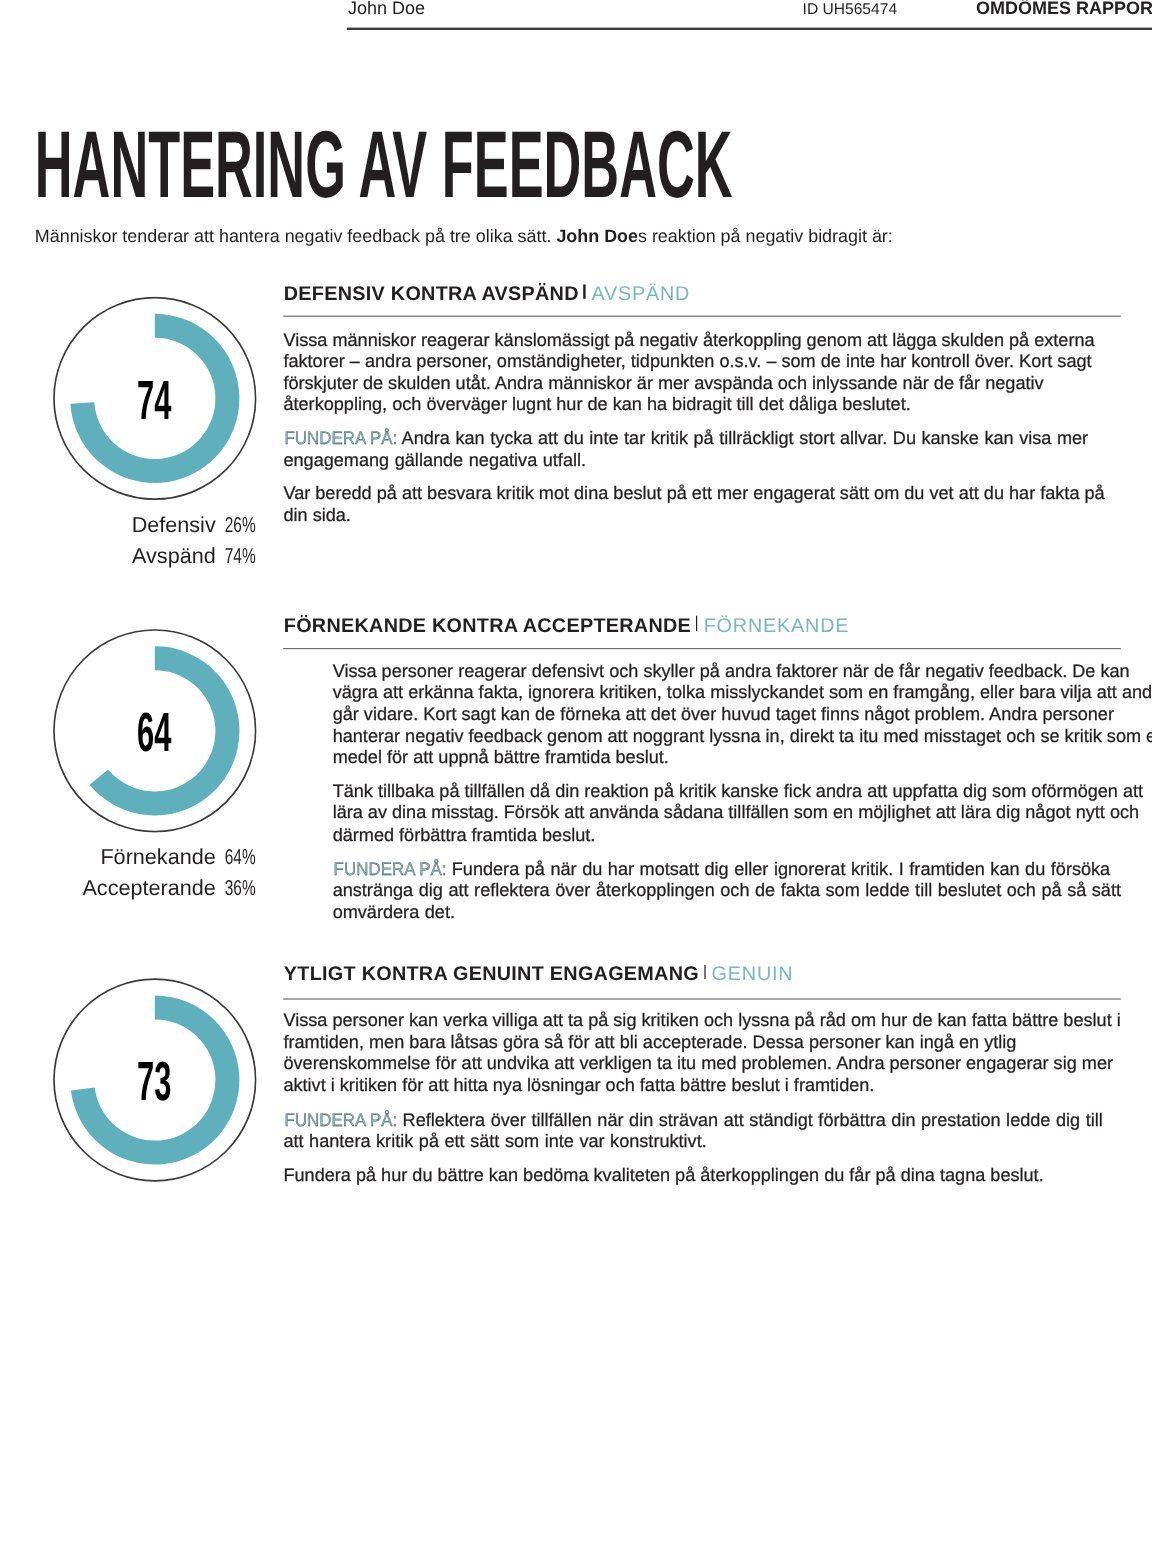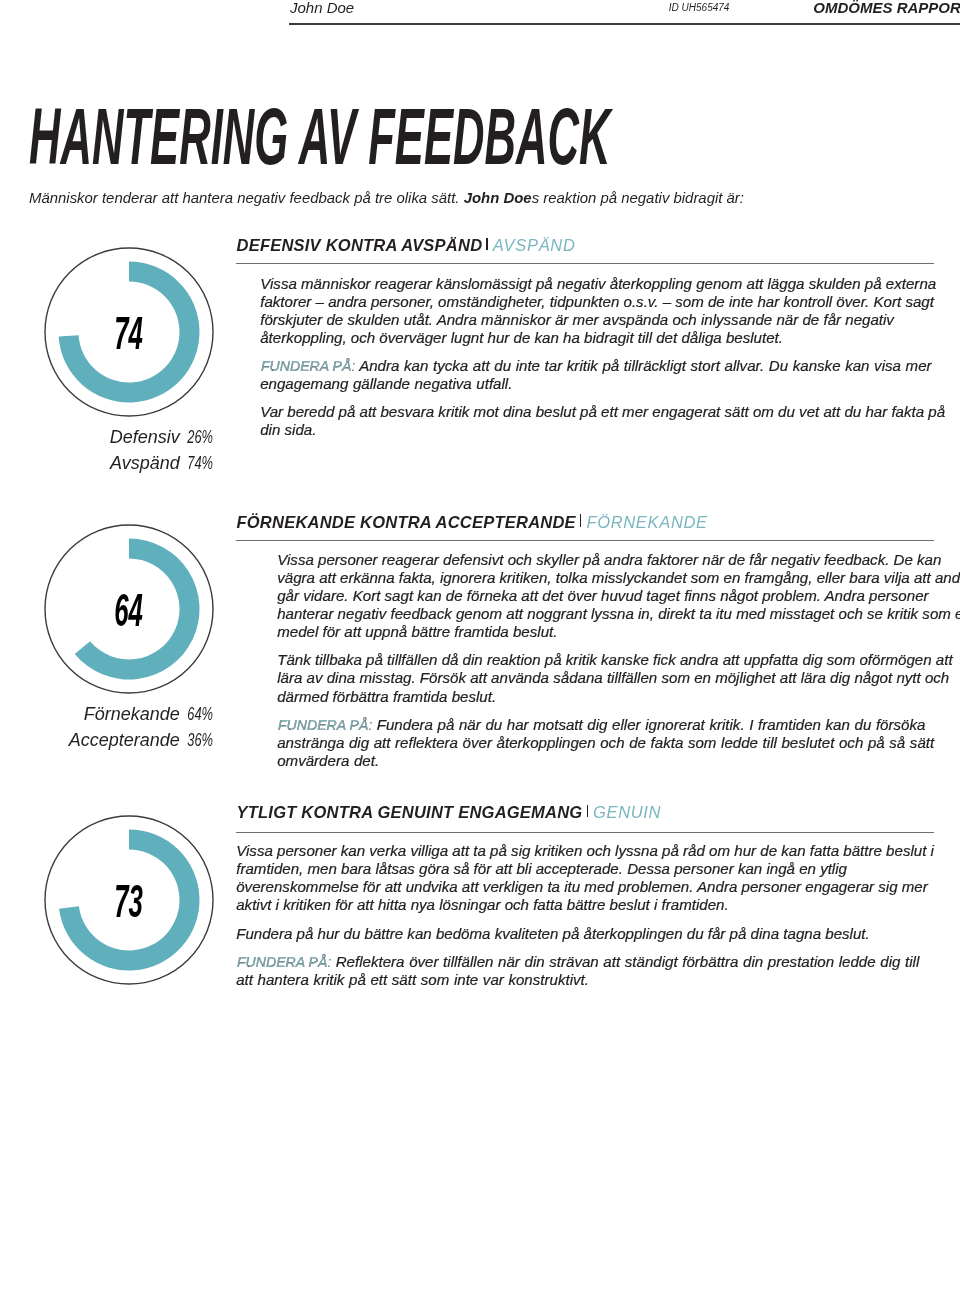--- a/index.html
+++ b/index.html
@@ -4,30 +4,30 @@
 <style>
   * { box-sizing: border-box; margin: 0; padding: 0; }
   html, body { width: 960px; height: 1307px; }
   body {
     background: #ffffff;
     font-family: "Liberation Sans", sans-serif;
     color: #231f20;
     -webkit-font-smoothing: antialiased;
   }
   .page { position: relative; width: 960px; height: 1193px; overflow: hidden;
-    transform: translateZ(0); font-style: italic; }
+    transform: translateZ(0); }
 
   
   .hdr-name {
     position: absolute; left: 290px; top: -0.6px;
     font-size: 15px; line-height: 17px; color: #231f20; white-space: nowrap;
   }
   .hdr-id {
     position: absolute; left: 668.8px; top: -0.6px;
-    font-size: 10px; line-height: 17px; color: #231f20; white-space: nowrap;
+    font-size: 13px; line-height: 17px; color: #231f20; white-space: nowrap;
   }
   .hdr-report {
     position: absolute; left: 813.3px; top: -0.6px;
     font-size: 15px; line-height: 17px; font-weight: bold; letter-spacing: 0px;
     color: #231f20; white-space: nowrap;
   }
   .hdr-rule {
     position: absolute; left: 289px; top: 23.3px; width: 671px; height: 1.5px;
     background: #3b3b3d;
   }
@@ -116,21 +116,21 @@
 
   <h1 class="title">HANTERING AV FEEDBACK</h1>
   <div class="intro">
     <span>Människor tenderar att hantera negativ feedback på tre olika sätt. </span><b>John Doe</b><span>s reaktion på negativ bidragit är:</span>
   </div>
 
   <div id="sections">
       <div class="sect" style="top: 0px;">
         <div class="sect-head" style="top: 236px;"><span>DEFENSIV KONTRA AVSPÄND</span><span class="sep">|</span><span class="hl">AVSPÄND</span></div>
         <div class="sect-rule" style="top: 263px;"></div>
-        <div class="body-col" style="top: 274.5px; margin-left: 24px;">
+        <div class="body-col" style="top: 274.5px;">
           <p><span>Vissa människor reagerar känslomässigt på negativ återkoppling genom att lägga skulden på externa faktorer – andra personer, omständigheter, tidpunkten o.s.v. – som de inte har kontroll över. Kort sagt förskjuter de skulden utåt. Andra människor är mer avspända och inlyssande när de får negativ återkoppling, och överväger lugnt hur de kan ha bidragit till det dåliga beslutet.</span></p>
           <p><span class="fund">FUNDERA PÅ:</span><span> Andra kan tycka att du inte tar kritik på tillräckligt stort allvar. Du kanske kan visa mer engagemang gällande negativa utfall.</span></p>
           <p><span>Var beredd på att besvara kritik mot dina beslut på ett mer engagerat sätt om du vet att du har fakta på din sida.</span></p>
         </div>
       </div>
       <div class="gauge" style="top: 247px;">
         <svg viewBox="0 0 170 170">
           <circle cx="85" cy="85" r="84" fill="none" stroke="#3b3b3d" stroke-width="1.4"></circle>
           <path d="M 85.00 14.50 A 70.5 70.5 0 1 1 14.64 89.43 L 34.60 88.17 A 50.5 50.5 0 1 0 85.00 34.50 Z" fill="#5fb0bc"></path>
         </svg>
@@ -162,22 +162,22 @@
       </div>
       <div class="legend" style="top: 701px;">
         <div><span>Förnekande</span><span class="pct">64%</span></div>
         <div><span>Accepterande</span><span class="pct">36%</span></div>
       </div>
       <div class="sect" style="top: 0px;">
         <div class="sect-head" style="top: 767px; margin-top: 36px;"><span>YTLIGT KONTRA GENUINT ENGAGEMANG</span><span class="sep">|</span><span class="hl">GENUIN</span></div>
         <div class="sect-rule" style="top: 831.6px;"></div>
         <div class="body-col" style="top: 842.1px;">
           <p><span>Vissa personer kan verka villiga att ta på sig kritiken och lyssna på råd om hur de kan fatta bättre beslut i framtiden, men bara låtsas göra så för att bli accepterade. Dessa personer kan ingå en ytlig överenskommelse för att undvika att verkligen ta itu med problemen. Andra personer engagerar sig mer aktivt i kritiken för att hitta nya lösningar och fatta bättre beslut i framtiden.</span></p>
+          <p><span class="fund">FUNDERA PÅ:</span><span> Reflektera över tillfällen när din strävan att ständigt förbättra din prestation ledde dig till att hantera kritik på ett sätt som inte var konstruktivt.</span></p>
           <p><span>Fundera på hur du bättre kan bedöma kvaliteten på återkopplingen du får på dina tagna beslut.</span></p>
-          <p><span class="fund">FUNDERA PÅ:</span><span> Reflektera över tillfällen när din strävan att ständigt förbättra din prestation ledde dig till att hantera kritik på ett sätt som inte var konstruktivt.</span></p>
         </div>
       </div>
       <div class="gauge" style="top: 815px;">
         <svg viewBox="0 0 170 170">
           <circle cx="85" cy="85" r="84" fill="none" stroke="#3b3b3d" stroke-width="1.4"></circle>
           <path d="M 85.00 14.50 A 70.5 70.5 0 1 1 15.06 93.84 L 34.90 91.33 A 50.5 50.5 0 1 0 85.00 34.50 Z" fill="#5fb0bc"></path>
         </svg>
         <div class="gauge-num">
           <span>73</span>
         </div>

